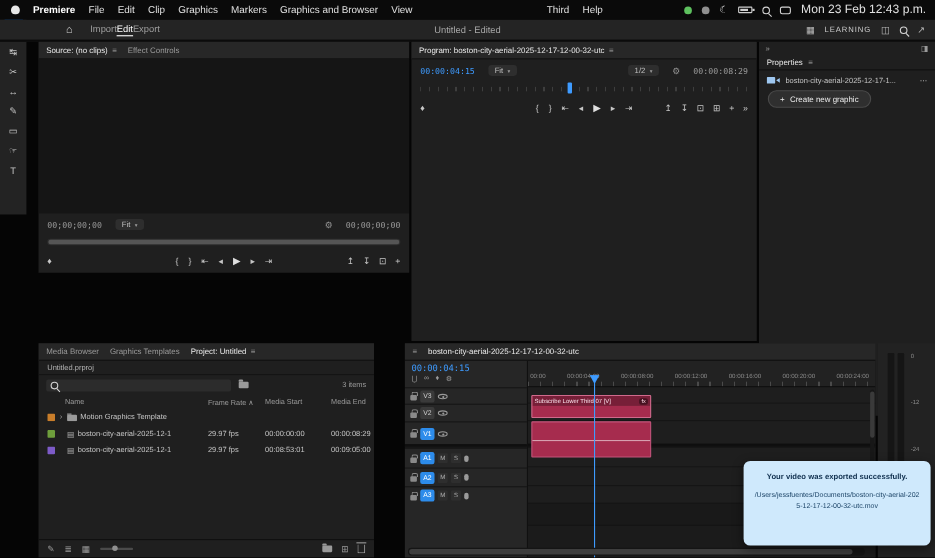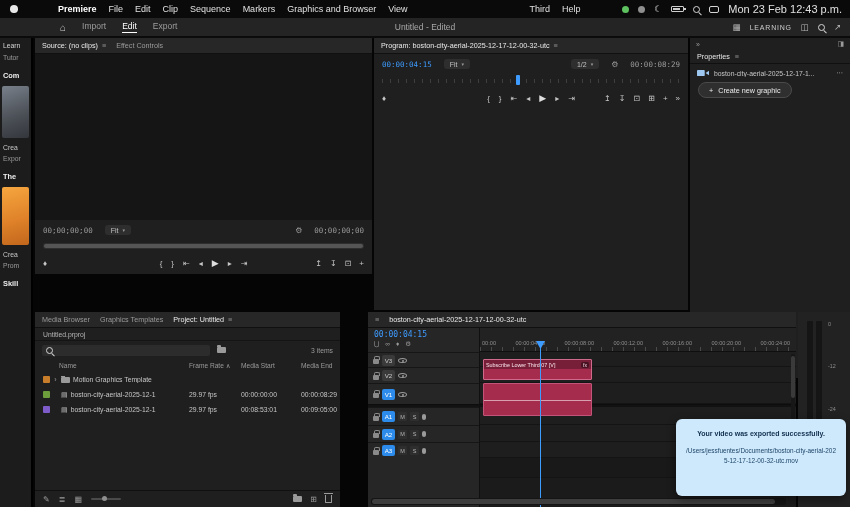--- a/index.html
+++ b/index.html
@@ -5,40 +5,40 @@
   * { box-sizing: border-box; margin: 0; padding: 0; }
   html,body { background:#000; }
   .screen { position:relative; width:850px; height:507px; background:#050505; overflow:hidden;
             font-family:"Liberation Sans", sans-serif; color:#ccc; }
 
   
   .menubar { position:absolute; top:0; left:0; right:0; height:18px; background:#0a0a0a;
              display:flex; align-items:center; font-size:9px; color:#e0e0e0; padding:0 6px; }
   .apple { width:8px; height:8px; border-radius:50% 50% 46% 46%; background:#e8e8e8; display:inline-block; margin:0 6px 0 4px; }
   .mitem { padding:0 6px; white-space:nowrap; }
-  .app-name { font-weight:700; color:#fff;margin-left:28px; }
+  .app-name { font-weight:700; color:#fff; }
   .mitem.gap { margin-left:110px; }
   .mb-right { margin-left:auto; display:flex; align-items:center; gap:9px; padding-right:2px; }
   .dot { width:7px; height:7px; border-radius:50%; display:inline-block; }
   .dot.green { background:#5ec15f; } .dot.gray { background:#8f8f8f; }
   .moon { font-size:9px; color:#e5e5e5; }
   .battery { width:13px; height:6px; border:1px solid #cfcfcf; border-radius:1px; position:relative; display:inline-block; }
   .battery::before { content:""; position:absolute; left:1px; top:1px; bottom:1px; width:7px; background:#cfcfcf; }
   .battery::after { content:""; position:absolute; right:-3px; top:1px; width:2px; height:2px; background:#cfcfcf; }
   .mag { width:7px; height:7px; border:1px solid #d5d5d5; border-radius:50%; position:relative; display:inline-block; }
   .mag::after { content:""; position:absolute; left:5px; top:5.5px; width:4px; height:1px; background:#d5d5d5;
                 transform:rotate(45deg); transform-origin:0 0; }
   .cc { width:10px; height:7px; border:1px solid #d5d5d5; border-radius:2px; display:inline-block; }
   .clock { font-size:11px; white-space:nowrap; }
 
   
   .appbar { position:absolute; top:18px; left:0; right:0; height:20px; background:#242424;
             border-bottom:2px solid #0b0b0b; display:flex; align-items:center; font-size:8.5px; color:#9d9d9d; }
   .home { margin-left:60px; font-size:10px; color:#cfcfcf; }
-  .ab-tabs { display:flex; gap:16px; margin-left:16px; }
+  .ab-tabs { display:flex; margin-left:16px; }
   .ab-tab { padding-bottom:1px; }
   .ab-tab.active { color:#fff; border-bottom:1.5px solid #fff; }
   .ab-title { position:absolute; left:50%; transform:translateX(-50%); color:#a8a8a8; }
   .ab-right { margin-left:auto; display:flex; align-items:center; gap:9px; padding-right:9px; color:#c0c0c0; }
   .ws-label { font-size:7px; letter-spacing:.8px; color:#cdcdcd; }
   .gicon { font-size:8.5px; color:#b9b9b9; }
 
   
   .learn-panel { position:absolute; left:0; top:38px; width:33px; bottom:0; background:#1c1c1c;
                  border-right:2px solid #000; font-size:6.8px; overflow:hidden; }
@@ -58,21 +58,21 @@
   .tab.active { color:#eaeaea; }
   .pm { color:#8a8a8a; }
   .sp { flex:1; }
   .tc { font-family:"DejaVu Sans Mono", monospace; font-size:7.5px; color:#9a9a9a; white-space:nowrap; }
   .dd { background:#2e2e2e; border-radius:3px; padding:1.5px 6px; font-size:7px; color:#c0c0c0;
         display:flex; align-items:center; gap:4px; }
   .chev { font-size:5px; color:#9a9a9a; }
   .gear { color:#9a9a9a; font-size:8px; }
 
   
-  .source-panel  { left:35px;  top:38px; width:337px; height:236px; }
+  .source-panel  { left:35px;  top:38px; width:337px; height:210px; }
   .program-panel { left:374px; top:38px; width:314px; height:272px; }
   .mon-body { flex:1; background:#151515; }
   .video { flex:1; background:#000; position:relative; }
   .mon-controls { height:20px; display:flex; align-items:center; gap:12px; padding:0 8px; flex:none; }
   .zoombar { height:6px; background:#2e2e2e; border-radius:3px; margin:3px 8px; flex:none; position:relative; }
   .zb-handle { position:absolute; left:1px; right:1px; top:1px; bottom:1px; background:#555; border-radius:3px; }
   .scrubber { height:12px; margin:0 8px 1px; flex:none; position:relative; }
   .scrubber::before { content:""; position:absolute; left:0; right:0; bottom:3px; height:4px;
       background:repeating-linear-gradient(90deg,#3e3e3e 0 1px,transparent 1px 8px); }
   .scrub-ph { position:absolute; left:45%; top:1px; width:4px; height:10px; border-radius:1px; }
@@ -212,21 +212,21 @@
 <body>
 
 <div class="screen">
 
   <div class="menubar">
     <span class="apple"></span>
     <span class="mitem app-name">Premiere</span>
     <span class="mitem">File</span>
     <span class="mitem">Edit</span>
     <span class="mitem">Clip</span>
-    <span class="mitem">Sequence</span>
+    <span class="mitem">Graphics</span>
     <span class="mitem">Markers</span>
     <span class="mitem">Graphics and Browser</span>
     <span class="mitem">View</span>
     <span class="mitem gap">Third</span>
     <span class="mitem">Help</span>
     <div class="mb-right">
       <span class="dot green"></span>
       <span class="dot gray"></span>
       <span class="moon">☾</span>
       <span class="battery"></span>
@@ -246,33 +246,20 @@
     <span class="ab-title">Untitled - Edited</span>
     <div class="ab-right">
       <span class="gicon">▦</span>
       <span class="ws-label">LEARNING</span>
       <span class="gicon">◫</span>
       <span class="mag"></span>
       <span class="gicon">↗</span>
     </div>
   </div>
 
-  <div class="learn-panel">
-    <div class="l-tab">Learn</div>
-    <div class="l-sub">Tutor</div>
-    <div class="l-head">Com</div>
-    <div class="l-thumb t1"></div>
-    <div class="l-item">Crea</div>
-    <div class="l-sub">Expor</div>
-    <div class="l-head">The</div>
-    <div class="l-thumb t2"></div>
-    <div class="l-item">Crea</div>
-    <div class="l-sub">Prom</div>
-    <div class="l-head">Skill</div>
-  </div>
 
   <div class="panel source-panel">
     <div class="tabbar">
       <span class="tab active">
         <span>Source: (no clips)</span>
         <span class="pm">≡</span>
       </span>
       <span class="tab">Effect Controls</span>
     </div>
     <div class="mon-body"></div>

